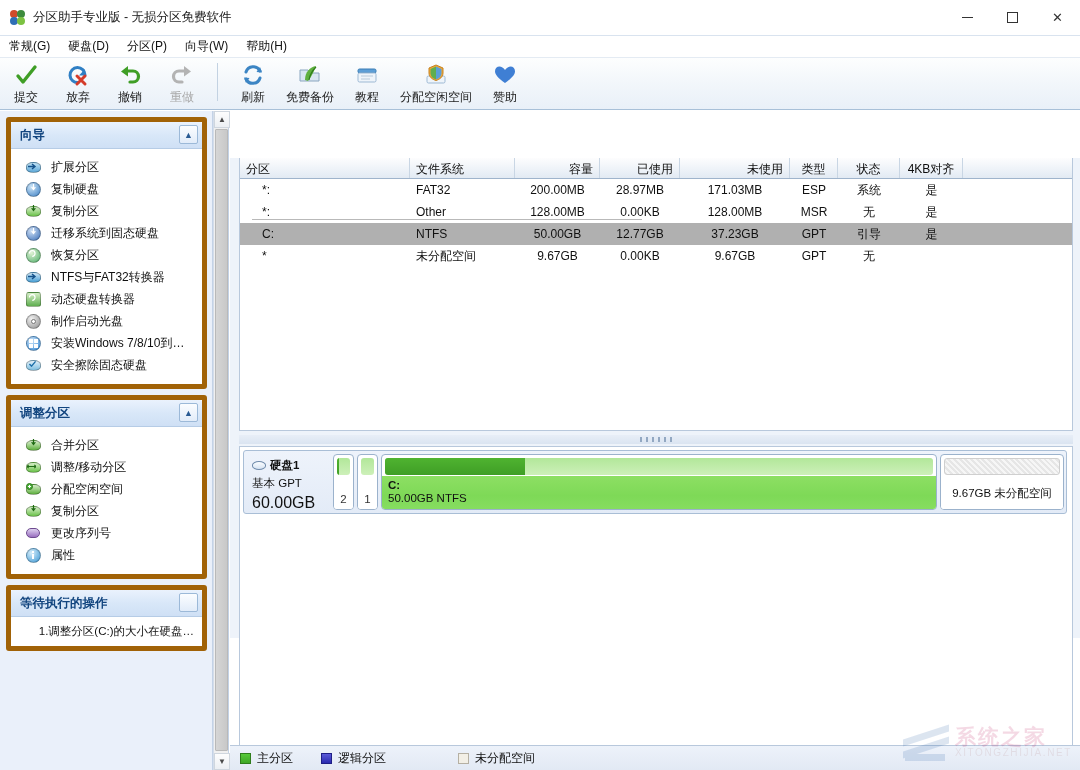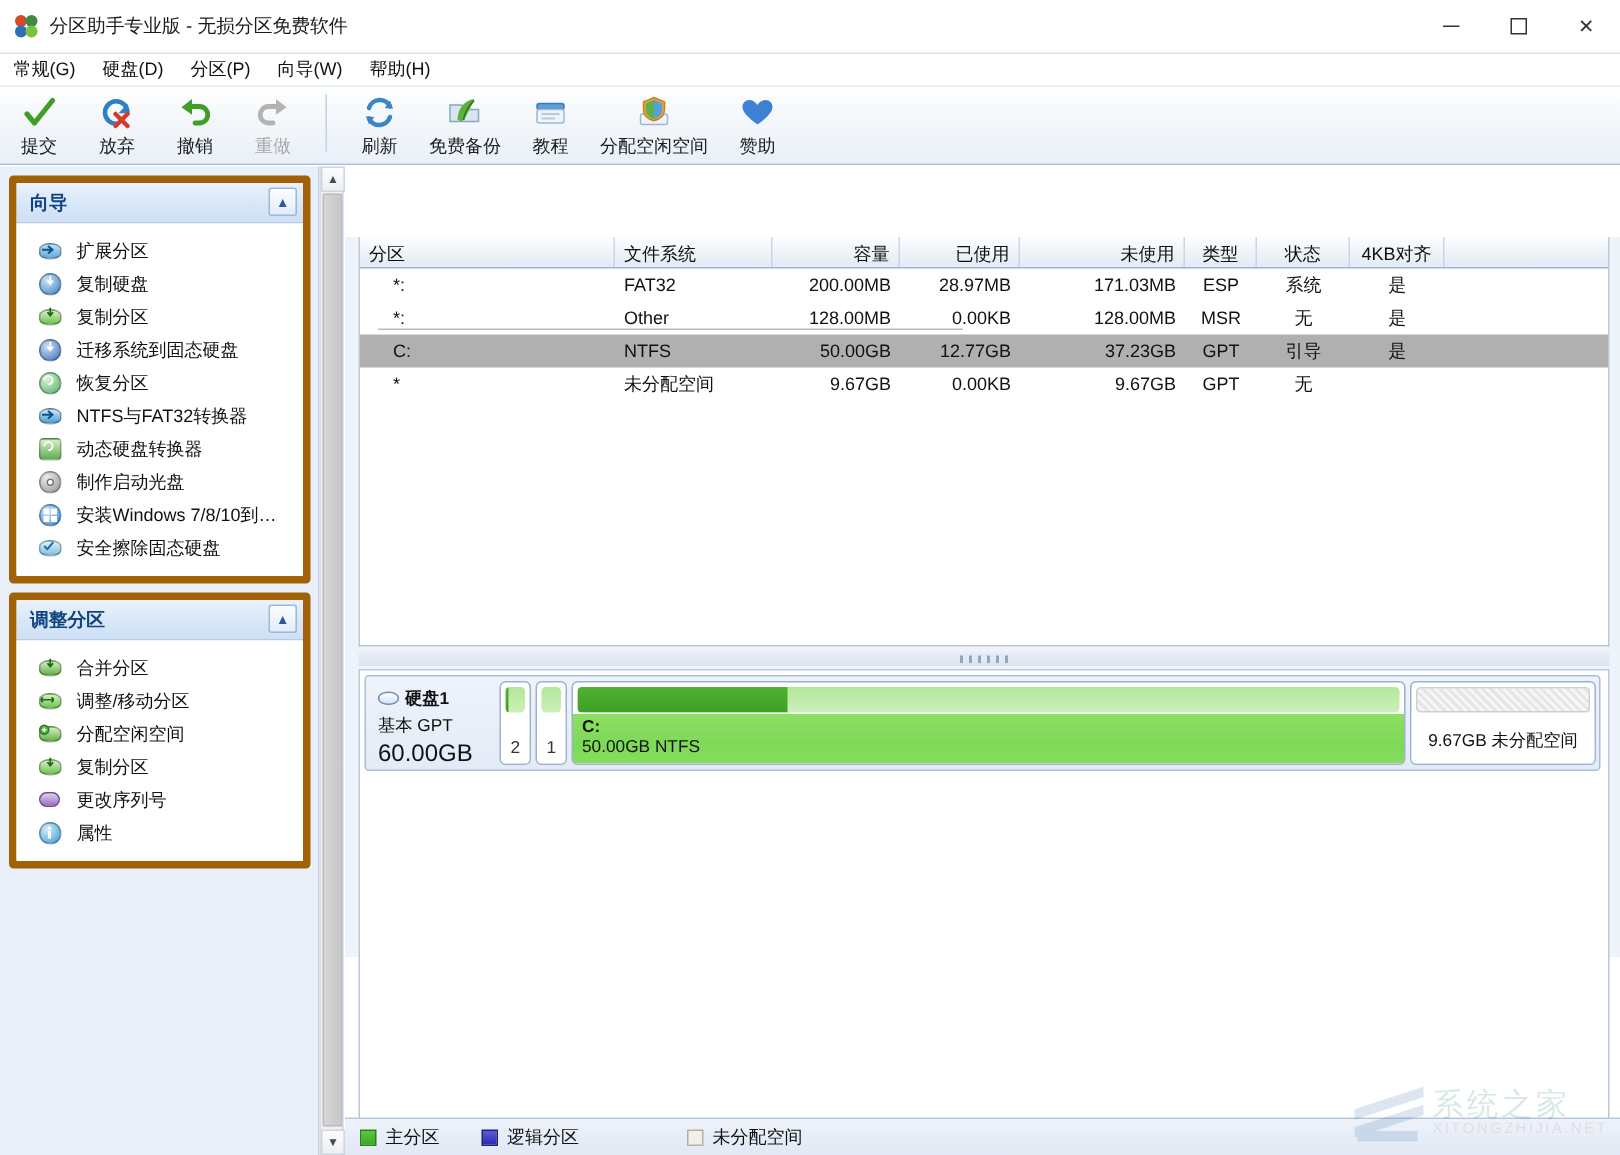--- a/index.html
+++ b/index.html
@@ -164,21 +164,21 @@
   #disk-group-label{font-size:12.5px;color:#111;}
   #disk-group-label b{font-weight:bold;}
   #disk-group-rule{
     position:absolute;left:12px;top:61px;width:390px;height:1px;background:#b9b9b9;
   }
   .trow{display:flex;height:22px;align-items:center;}
   .trow.sel{background:#b0b0b0;}
   .td{
     font-size:12px;color:#111;padding:0 6px;white-space:nowrap;overflow:hidden;
   }
-  .td.rt{text-align:right;}
+  .td.rt{text-align:center;}
   .td.ct{text-align:center;}
 
   
   #splitter{
     position:absolute;left:9px;top:277px;width:834px;height:9px;
     background:linear-gradient(to bottom,#e8eef7,#dae4f1);
     display:flex;align-items:center;justify-content:center;
   }
   .grip{width:2px;height:5px;background:#93a8c2;margin:0 2px;}
 
@@ -258,21 +258,21 @@
     display:flex;align-items:center;pointer-events:none;
   }
   #wm-mark{
     width:46px;height:40px;margin-right:6px;position:relative;
   }
   #wm-mark .b{position:absolute;background:#2b62a8;}
   #wm-mark .b1{left:0;top:10px;width:46px;height:7px;transform:skewY(-18deg);}
   #wm-mark .b2{left:0;top:22px;width:46px;height:7px;transform:skewY(-18deg);}
   #wm-mark .b3{left:2px;top:32px;width:40px;height:7px;}
   #wm-text{line-height:1.05;}
-  #wm-cn{font-size:21px;color:#0f766e;font-weight:normal;letter-spacing:2px;}
+  #wm-cn{font-size:21px;color:#be185d;font-weight:bold;letter-spacing:2px;}
   #wm-en{font-size:10px;color:#b07a7a;letter-spacing:1.6px;}
 </style>
 </head>
 <body>
 
 <div id="titlebar">
   <div id="app-icon">
     <span class="q q1"></span>
       <span class="q q2"></span>
       <span class="q q3"></span>
@@ -571,20 +571,29 @@
         <span class="sb-ico">
             <span class="ic-round" style="background:radial-gradient(circle at 35% 30%,#d8eefa,#3b97d4)"></span>
             <span style="position:absolute;left:7px;top:4px;width:2px;height:2px;background:#fff;"></span>
             <span style="position:absolute;left:7px;top:7px;width:2px;height:5px;background:#fff;"></span>
           </span>
         <span class="sb-lbl">属性</span>
       </div>
     </div>
   </div>
 
+  <div class="panel" id="pending-panel">
+    <div class="panel-head">
+      <span class="panel-title">等待执行的操作</span>
+      <span class="panel-collapse"></span>
+    </div>
+    <div class="panel-body">
+      <div class="pending-line">1.调整分区(C:)的大小在硬盘…</div>
+    </div>
+  </div>
 </div>
 
 <div id="sidebar-scroll">
   <div class="sb-arrow" id="sb-arrow-up">▲</div>
   <div id="sb-thumb"></div>
   <div class="sb-arrow" id="sb-arrow-down">▼</div>
 </div>
 
 <div id="main">
 

